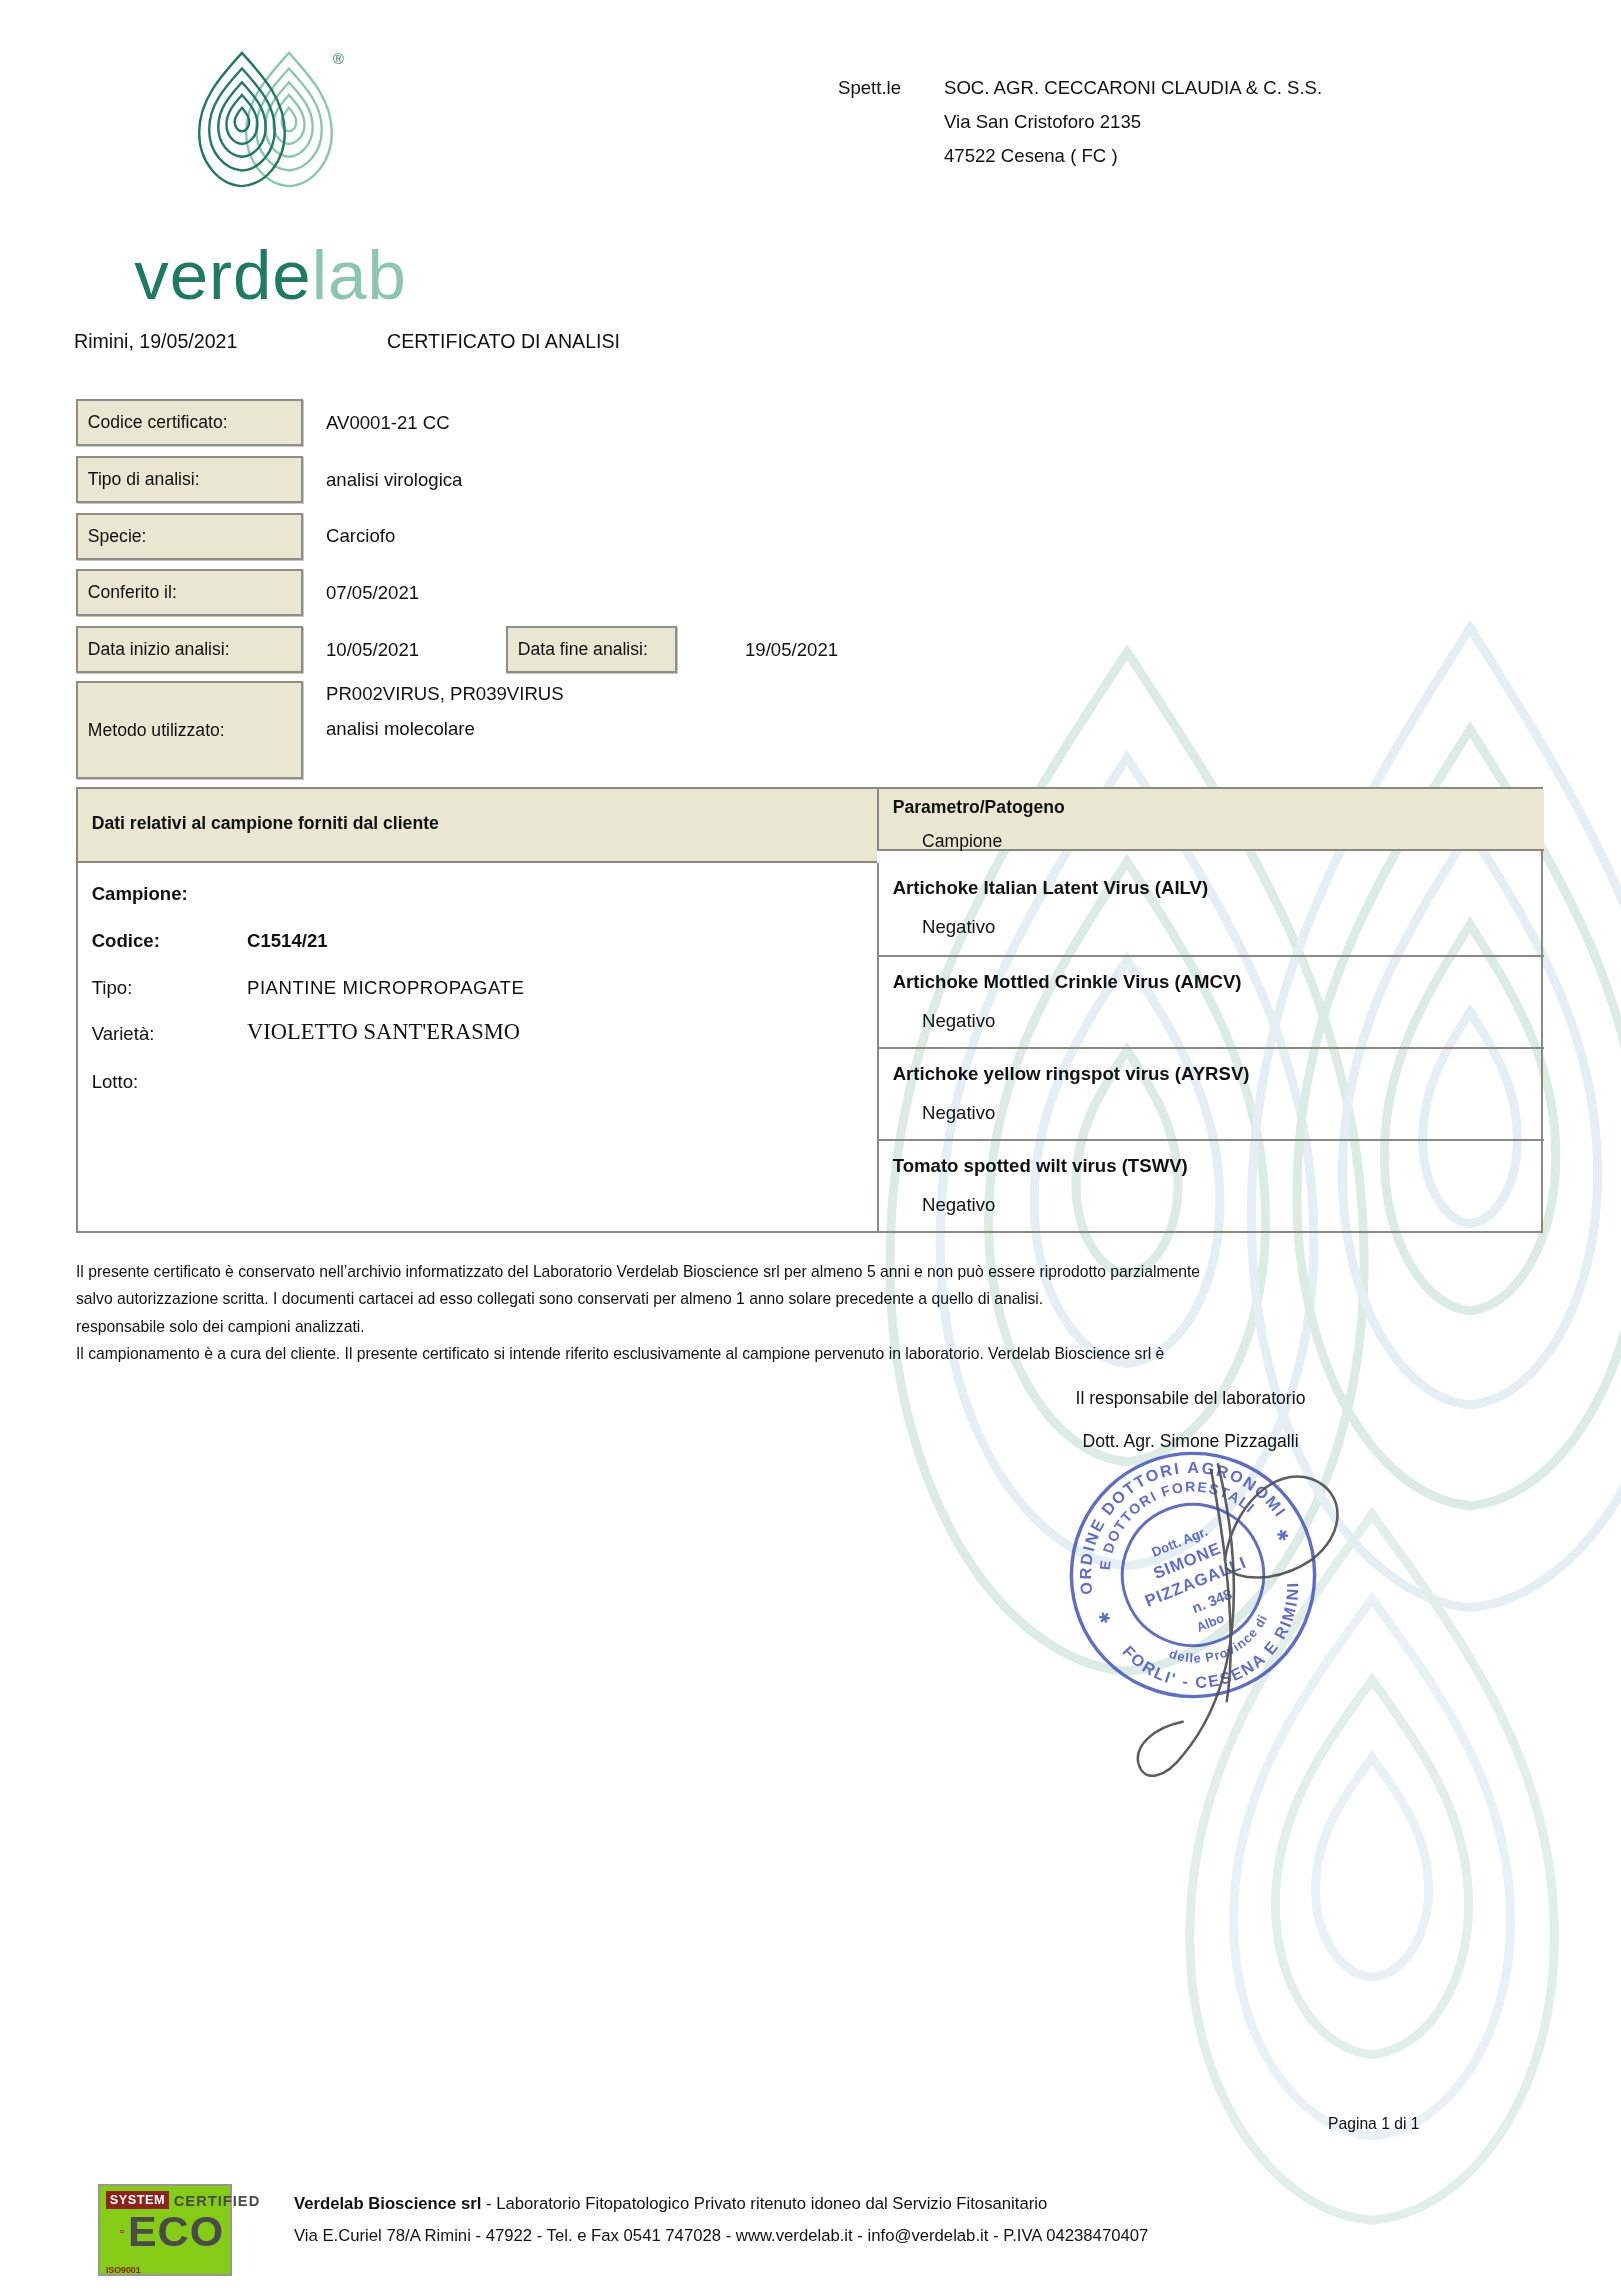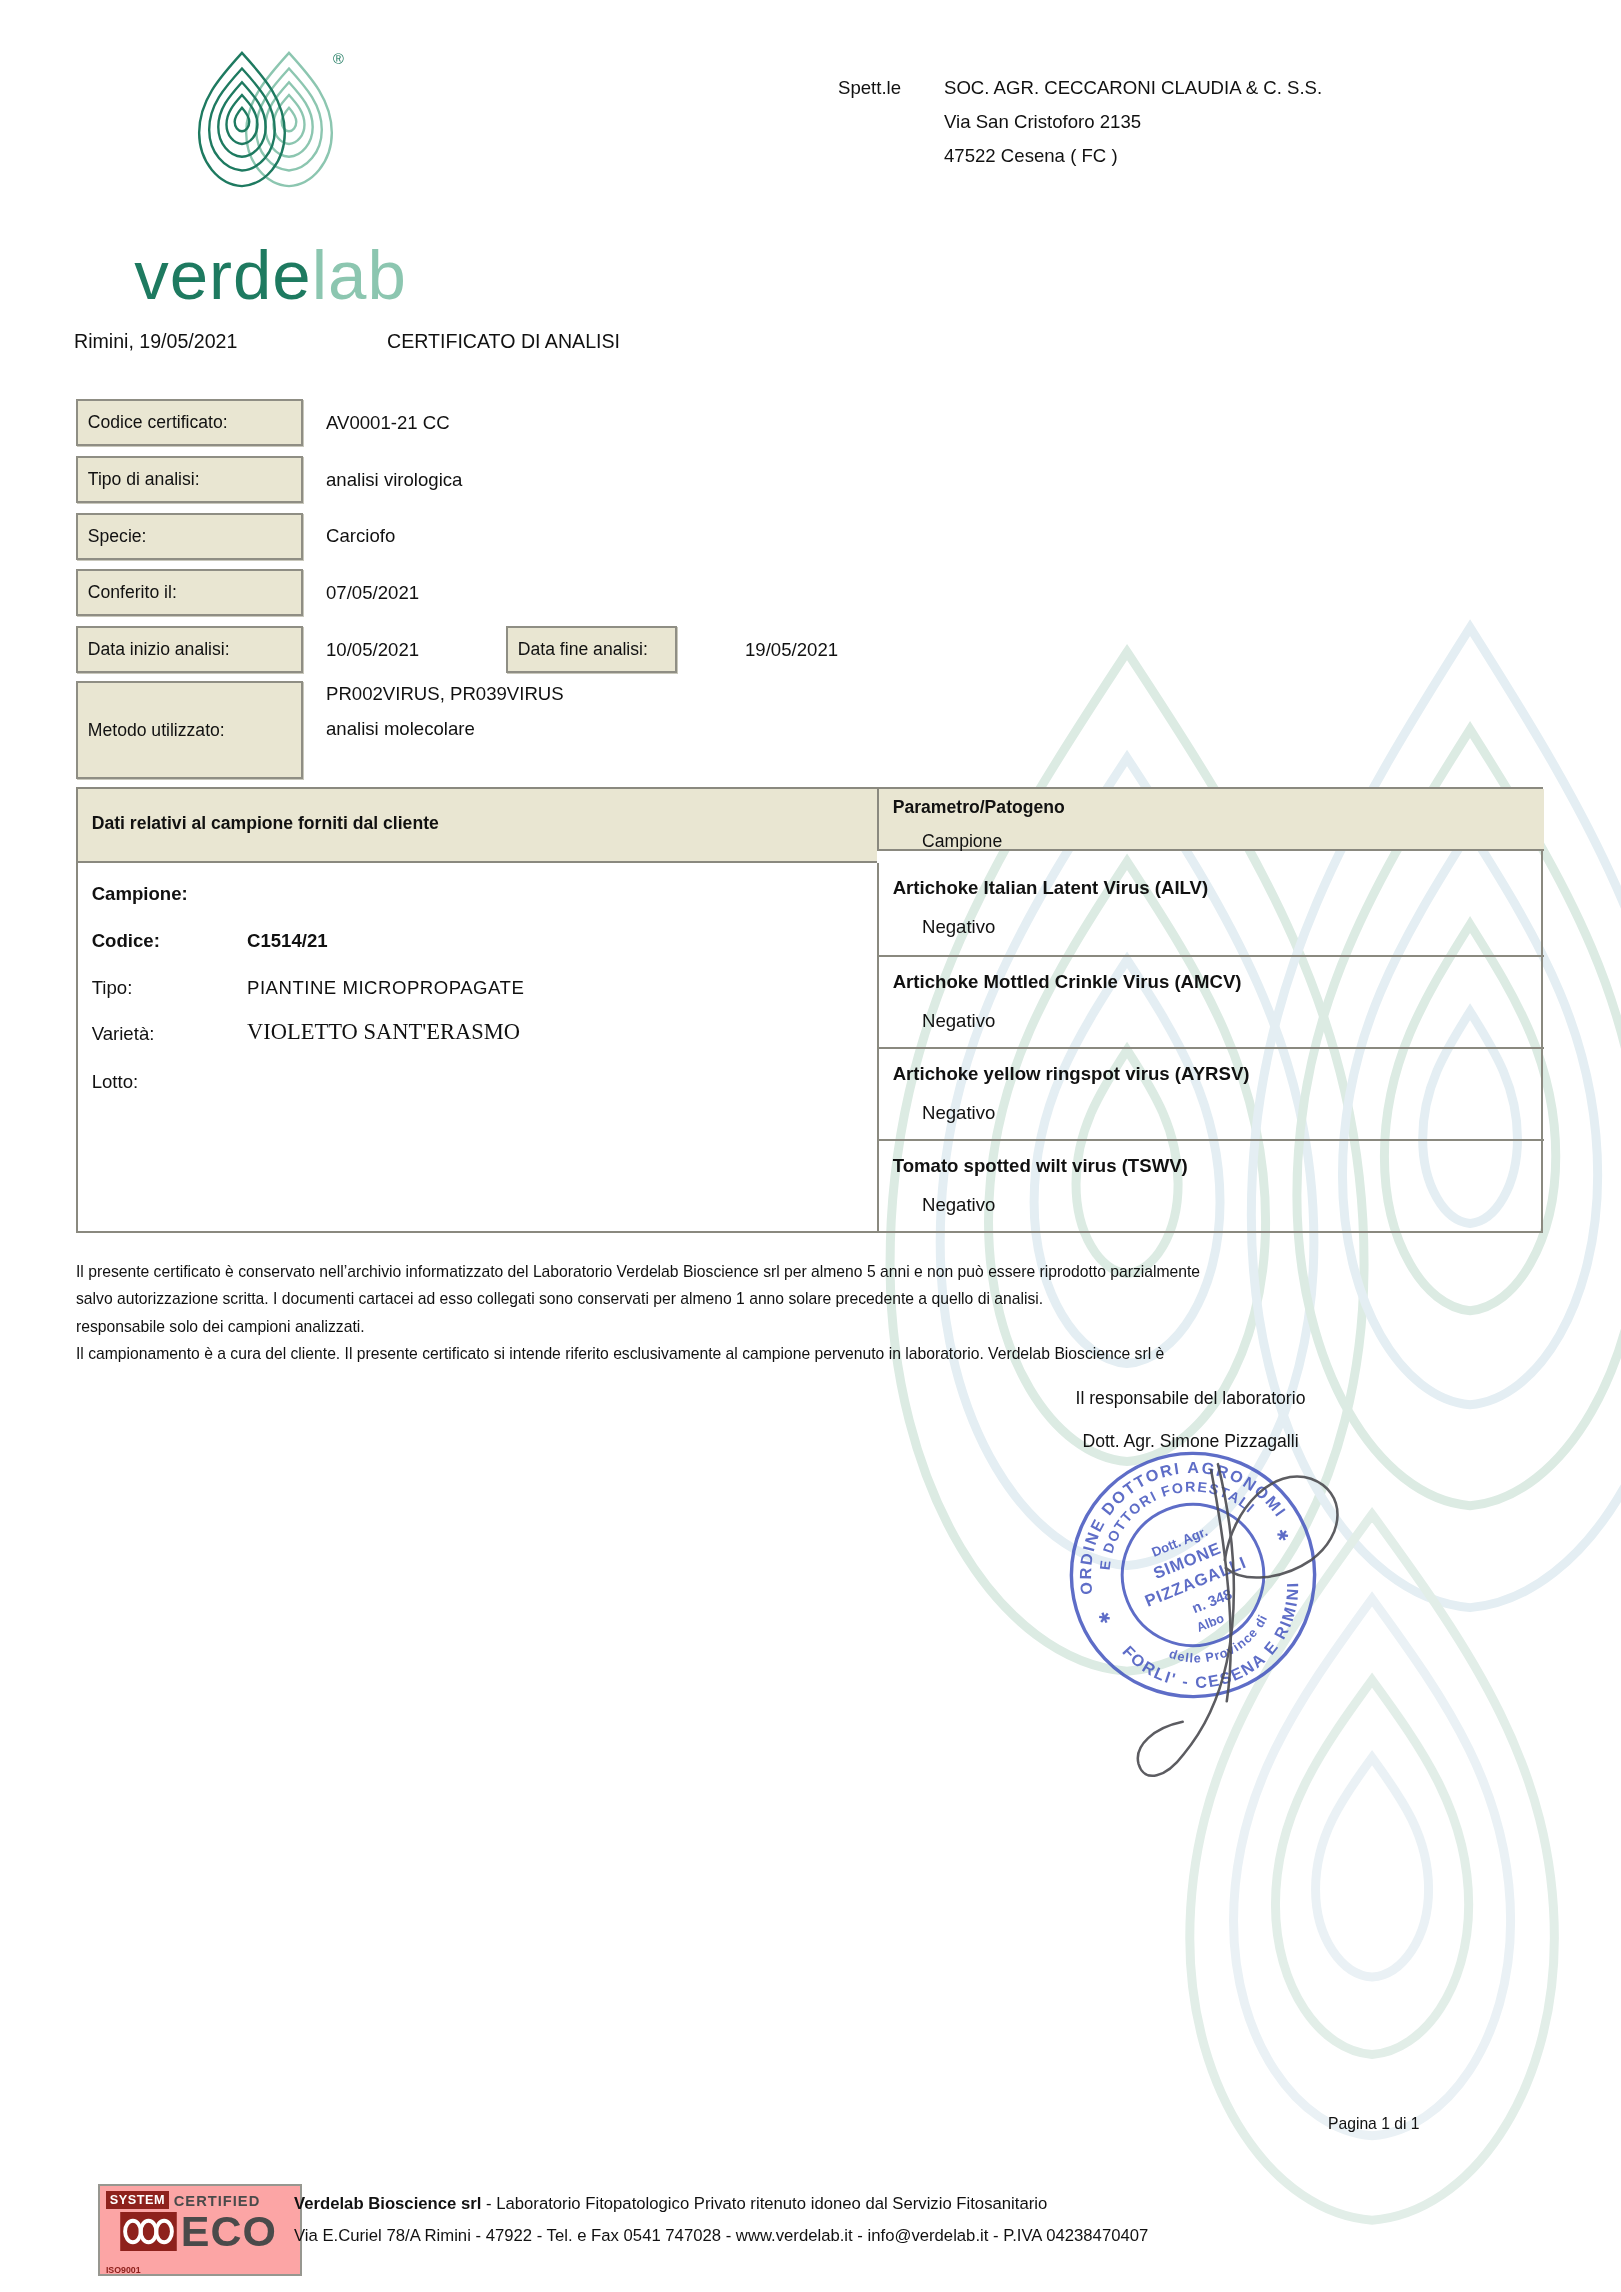--- a/index.html
+++ b/index.html
@@ -47,22 +47,22 @@
   .serifval{font-family:"Liberation Serif", serif;font-size:22.5px;}
   
   .disc{font-size:15.7px;line-height:27.4px;}
   
   .signoff{font-size:17.6px;line-height:43px;text-align:center;}
   
   .pagina{font-size:15.7px;}
   .footer-text{font-size:16.7px;line-height:32px;}
   .ecobox{
     border:2px solid #979790;
-    background:#fca5a5;
-    width:204px;height:92px;
+    background:#84cc16;
+    width:134px;height:92px;
     box-sizing:border-box;
     padding:4.9px 5.9px;
   }
   .ecorow{display:flex;}
   .eco-system{background:#8E211C;color:#fff;font-size:12.7px;font-weight:bold;
     padding:2px 3.9px;letter-spacing:0.5px;}
   .eco-certified{color:#4A4A4A;font-size:14.7px;font-weight:bold;letter-spacing:1px;
     padding:2px 0 0 4.9px;}
   .eco-big{color:#4A4A4A;font-size:43px;font-weight:bold;line-height:39px;padding-left:3.9px;letter-spacing:1px;}
   .eco-iso{color:#8E211C;font-size:8.8px;font-weight:bold;}

